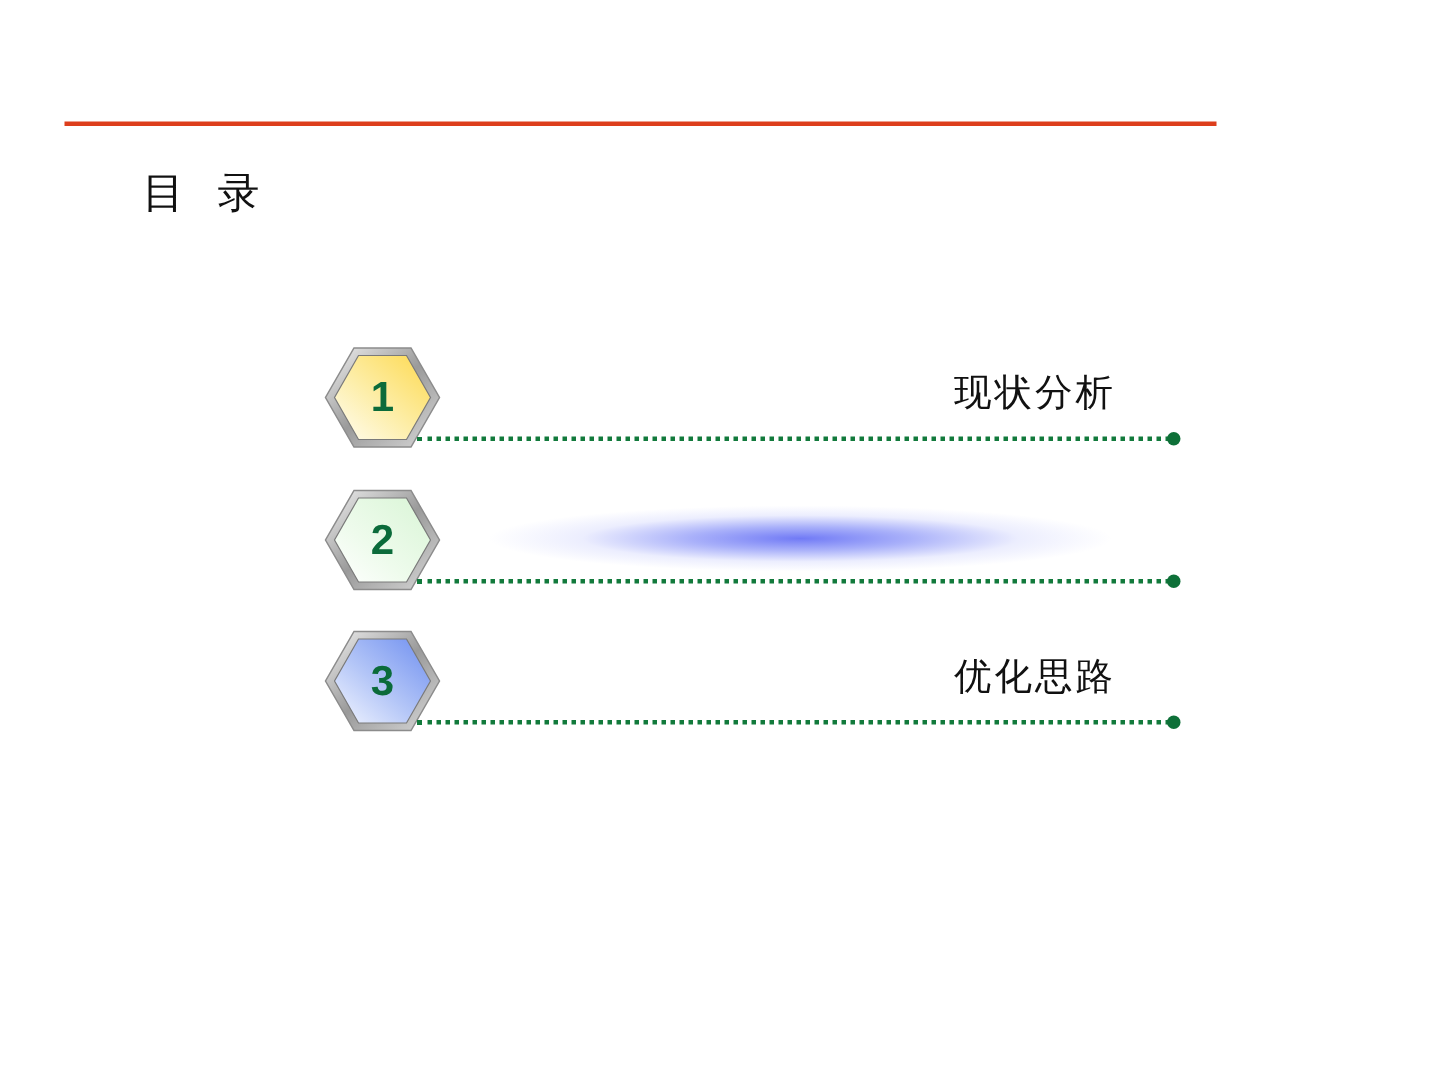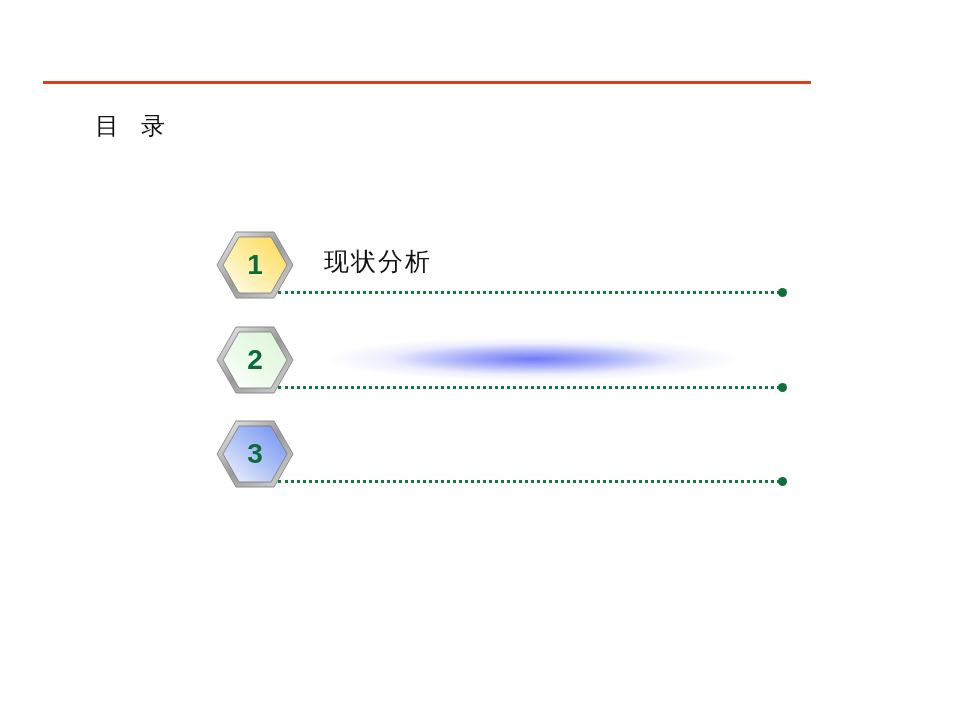--- a/index.html
+++ b/index.html
@@ -19,21 +19,21 @@
       left: 43px;
       top: 81px;
       width: 768px;
       height: 3px;
       background: #dd3e1c;
     }
     .title {
       position: absolute;
       left: 95px;
       top: 110px;
-      font-size: 24px;
+      font-size: 28px;
       color: #111111;
       letter-spacing: 22px;
       font-weight: normal;
     }
     .toc-item {
       position: absolute;
       left: 216px;
       width: 580px;
       height: 72px;
     }
@@ -60,21 +60,21 @@
       font-size: 28px;
       color: #0b6b3a;
     }
     .item-label {
       position: absolute;
       left: 108px;
       top: 12px;
       width: 420px;
       height: 40px;
       line-height: 40px;
-      text-align: left;
+      text-align: right;
       font-size: 25px;
       color: #111111;
       letter-spacing: 2px;
     }
     .highlight-band {
       position: absolute;
       left: 110px;
       top: 12px;
       width: 415px;
       height: 44px;
@@ -167,15 +167,16 @@
           <stop offset="0" stop-color="#6f8ff0"></stop>
           <stop offset="0.55" stop-color="#b4c6f7"></stop>
           <stop offset="1" stop-color="#f3f6ff"></stop>
         </linearGradient>
       </defs>
       <polygon points="20,2 58,2 77,35 58,68 20,68 1,35" fill="url(#rim3)" stroke="#8c8c8c" stroke-width="1"></polygon>
       <polygon points="23,7 55,7 71,35 55,63 23,63 7,35" fill="url(#fill3)" stroke="#7a7a7a" stroke-width="0.8"></polygon>
     </svg>
     <div class="hex-number">3</div>
   </div>
+  <div class="item-label">优化思路</div>
   <div class="dotted-rule"></div>
   <div class="end-dot"></div>
 </div>
 
 </body></html>

